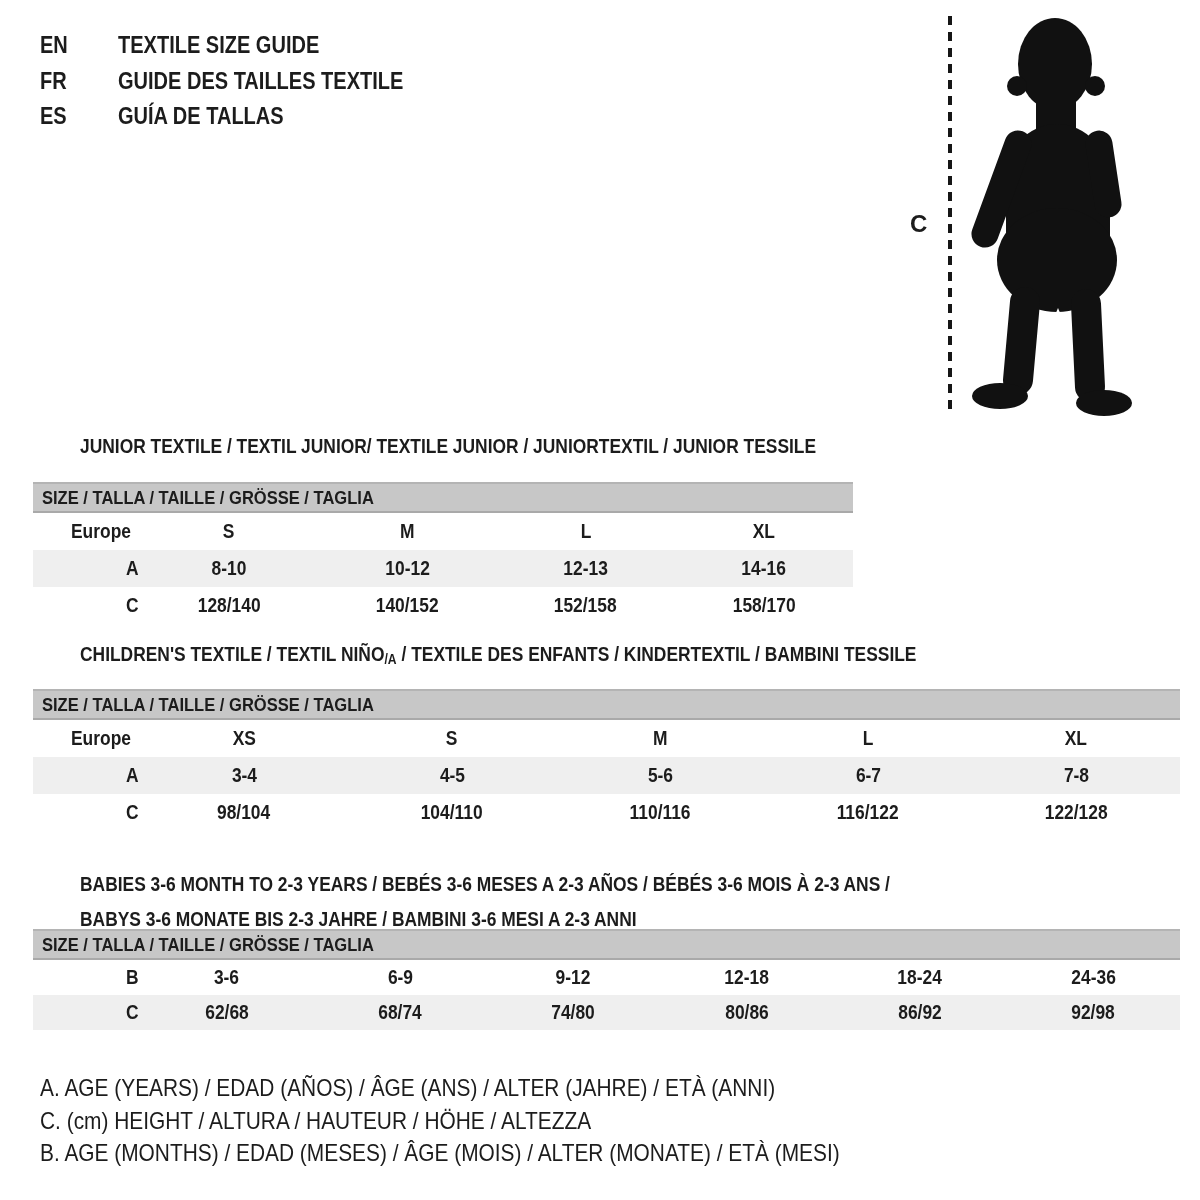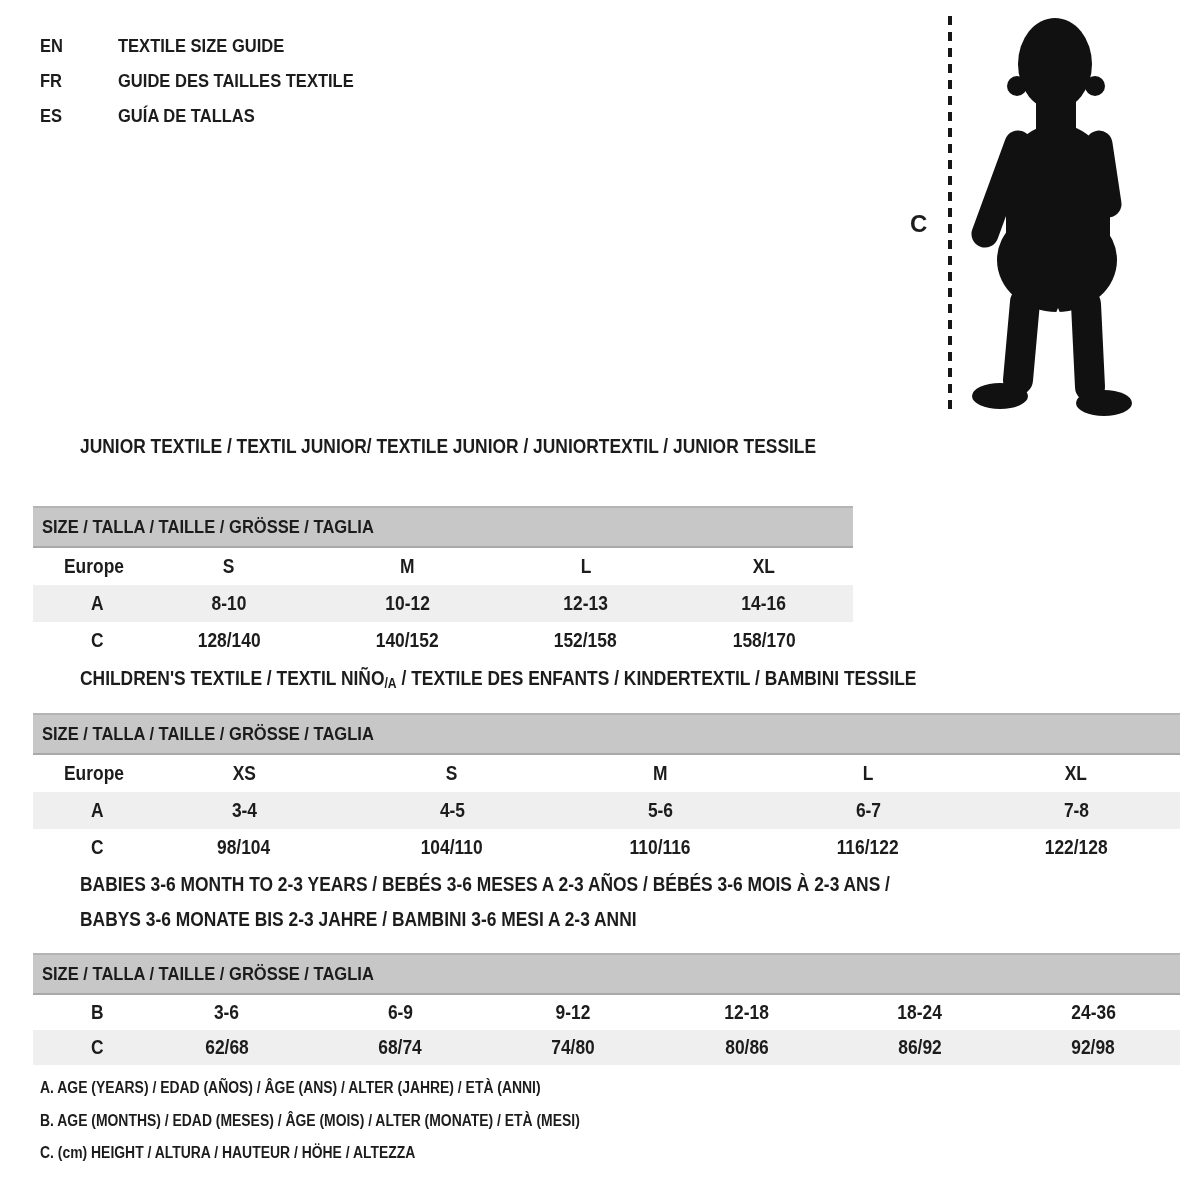--- a/index.html
+++ b/index.html
@@ -6,54 +6,54 @@
   .page {
     position:relative; width:1200px; height:1200px; overflow:hidden;
     background:#ffffff; color:#1c1c1c;
     font-family:"Liberation Sans", sans-serif;
   }
   
   .c  { display:inline-block; transform:scaleX(0.87); white-space:nowrap; }
   .cl { display:inline-block; transform:scaleX(0.87); transform-origin:0 50%; white-space:nowrap; }
 
   
-  .lang-list { position:absolute; left:40px; top:28px; font-size:19px; font-weight:bold; }
+  .lang-list { position:absolute; left:40px; top:28px; font-size:23px; font-weight:bold; }
   .lang-row  { height:35.4px; display:flex; align-items:center; }
   .lang-code { flex:0 0 78px; }
 
   
   .height-line {
     position:absolute; left:948px; top:16px; width:4px; height:400px;
     background:repeating-linear-gradient(to bottom,#161616 0 9px,transparent 9px 16px);
   }
   .figure-c { position:absolute; left:910px; top:210px; font-size:24px; font-weight:bold; }
   .baby-svg { position:absolute; left:958px; top:12px; }
 
   
   .section-title { position:absolute; font-size:20px; font-weight:bold; line-height:21px;margin-left:40px; }
   .title-sub { font-size:14px; vertical-align:-3px; }
 
   
   .size-table { position:absolute; }
   .size-bar {
-    box-sizing:border-box; height:42px; background:#c7c7c7;
+    box-sizing:border-box; height:31px; background:#c7c7c7;
     border-top:2px solid #b4b4b4; border-bottom:2px solid #a9a9a9;
     display:flex; align-items:center; padding-left:9px;
-    font-size:19px; font-weight:bold;margin-top:24px;
+    font-size:19px; font-weight:bold;
   }
   .trow { display:grid; align-items:center; }
   .junior   .trow { grid-template-columns:107px repeat(4,1fr); height:37px; }
   .children .trow { grid-template-columns:107px repeat(5,1fr); height:37px; }
   .babies   .trow { grid-template-columns:107px repeat(6,1fr); height:35px; }
   .cell  { text-align:center; font-size:20px; font-weight:bold; }
-  .label { text-align:center; padding-left:7px;margin-left:16px; }
+  .label { text-align:right; padding-left:7px;margin-left:16px; }
   .shaded { background:#efefef; }
 
   
-  .legend { position:absolute; left:40px; top:1072px; font-size:16px; font-weight:bold; }
+  .legend { position:absolute; left:40px; top:1072px; font-size:24px; font-weight:normal; }
   .legend-line { height:32.5px; display:flex; align-items:center; }
 </style>
 </head>
 <body>
 
 <div class="page">
 
   <div class="lang-list">
     <div class="lang-row">
       <span class="lang-code"><span class="cl">EN</span></span>
@@ -113,21 +113,21 @@
     </div>
     <div class="trow">
       <div class="cell label"><span class="cl">C</span></div>
       <div class="cell"><span class="c">128/140</span></div>
       <div class="cell"><span class="c">140/152</span></div>
       <div class="cell"><span class="c">152/158</span></div>
       <div class="cell"><span class="c">158/170</span></div>
     </div>
   </div>
 
-  <div class="section-title" style="left:40px; top:668px;">
+  <div class="section-title" style="left:40px; top:644px;">
     <span class="cl"><span>CHILDREN'S TEXTILE / TEXTIL NIÑO</span><span class="title-sub">/A</span><span> / TEXTILE DES ENFANTS / KINDERTEXTIL / BAMBINI TESSILE</span></span>
   </div>
   <div class="size-table children" style="left:33px; top:689px; width:1147px;">
     <div class="size-bar">
       <span class="cl">SIZE / TALLA / TAILLE / GRÖSSE / TAGLIA</span>
     </div>
     <div class="trow">
       <div class="cell label"><span class="cl">Europe</span></div>
       <div class="cell"><span class="c">XS</span></div>
       <div class="cell"><span class="c">S</span></div>
@@ -179,20 +179,20 @@
       <div class="cell"><span class="c">86/92</span></div>
       <div class="cell"><span class="c">92/98</span></div>
     </div>
   </div>
 
   <div class="legend">
     <div class="legend-line">
         <span class="cl">A. AGE (YEARS) / EDAD (AÑOS) / ÂGE (ANS) / ALTER (JAHRE) / ETÀ (ANNI)</span>
       </div>
     <div class="legend-line">
-        <span class="cl">B. AGE (MONTHS) / EDAD (MESES) / ÂGE (MOIS) / ALTER (MONATE) / ETÀ (MESI)</span>
+        <span class="cl">C. (cm) HEIGHT / ALTURA / HAUTEUR / HÖHE / ALTEZZA</span>
       </div>
     <div class="legend-line">
-        <span class="cl">C. (cm) HEIGHT / ALTURA / HAUTEUR / HÖHE / ALTEZZA</span>
+        <span class="cl">B. AGE (MONTHS) / EDAD (MESES) / ÂGE (MOIS) / ALTER (MONATE) / ETÀ (MESI)</span>
       </div>
   </div>
 
 </div>
 
 </body></html>

